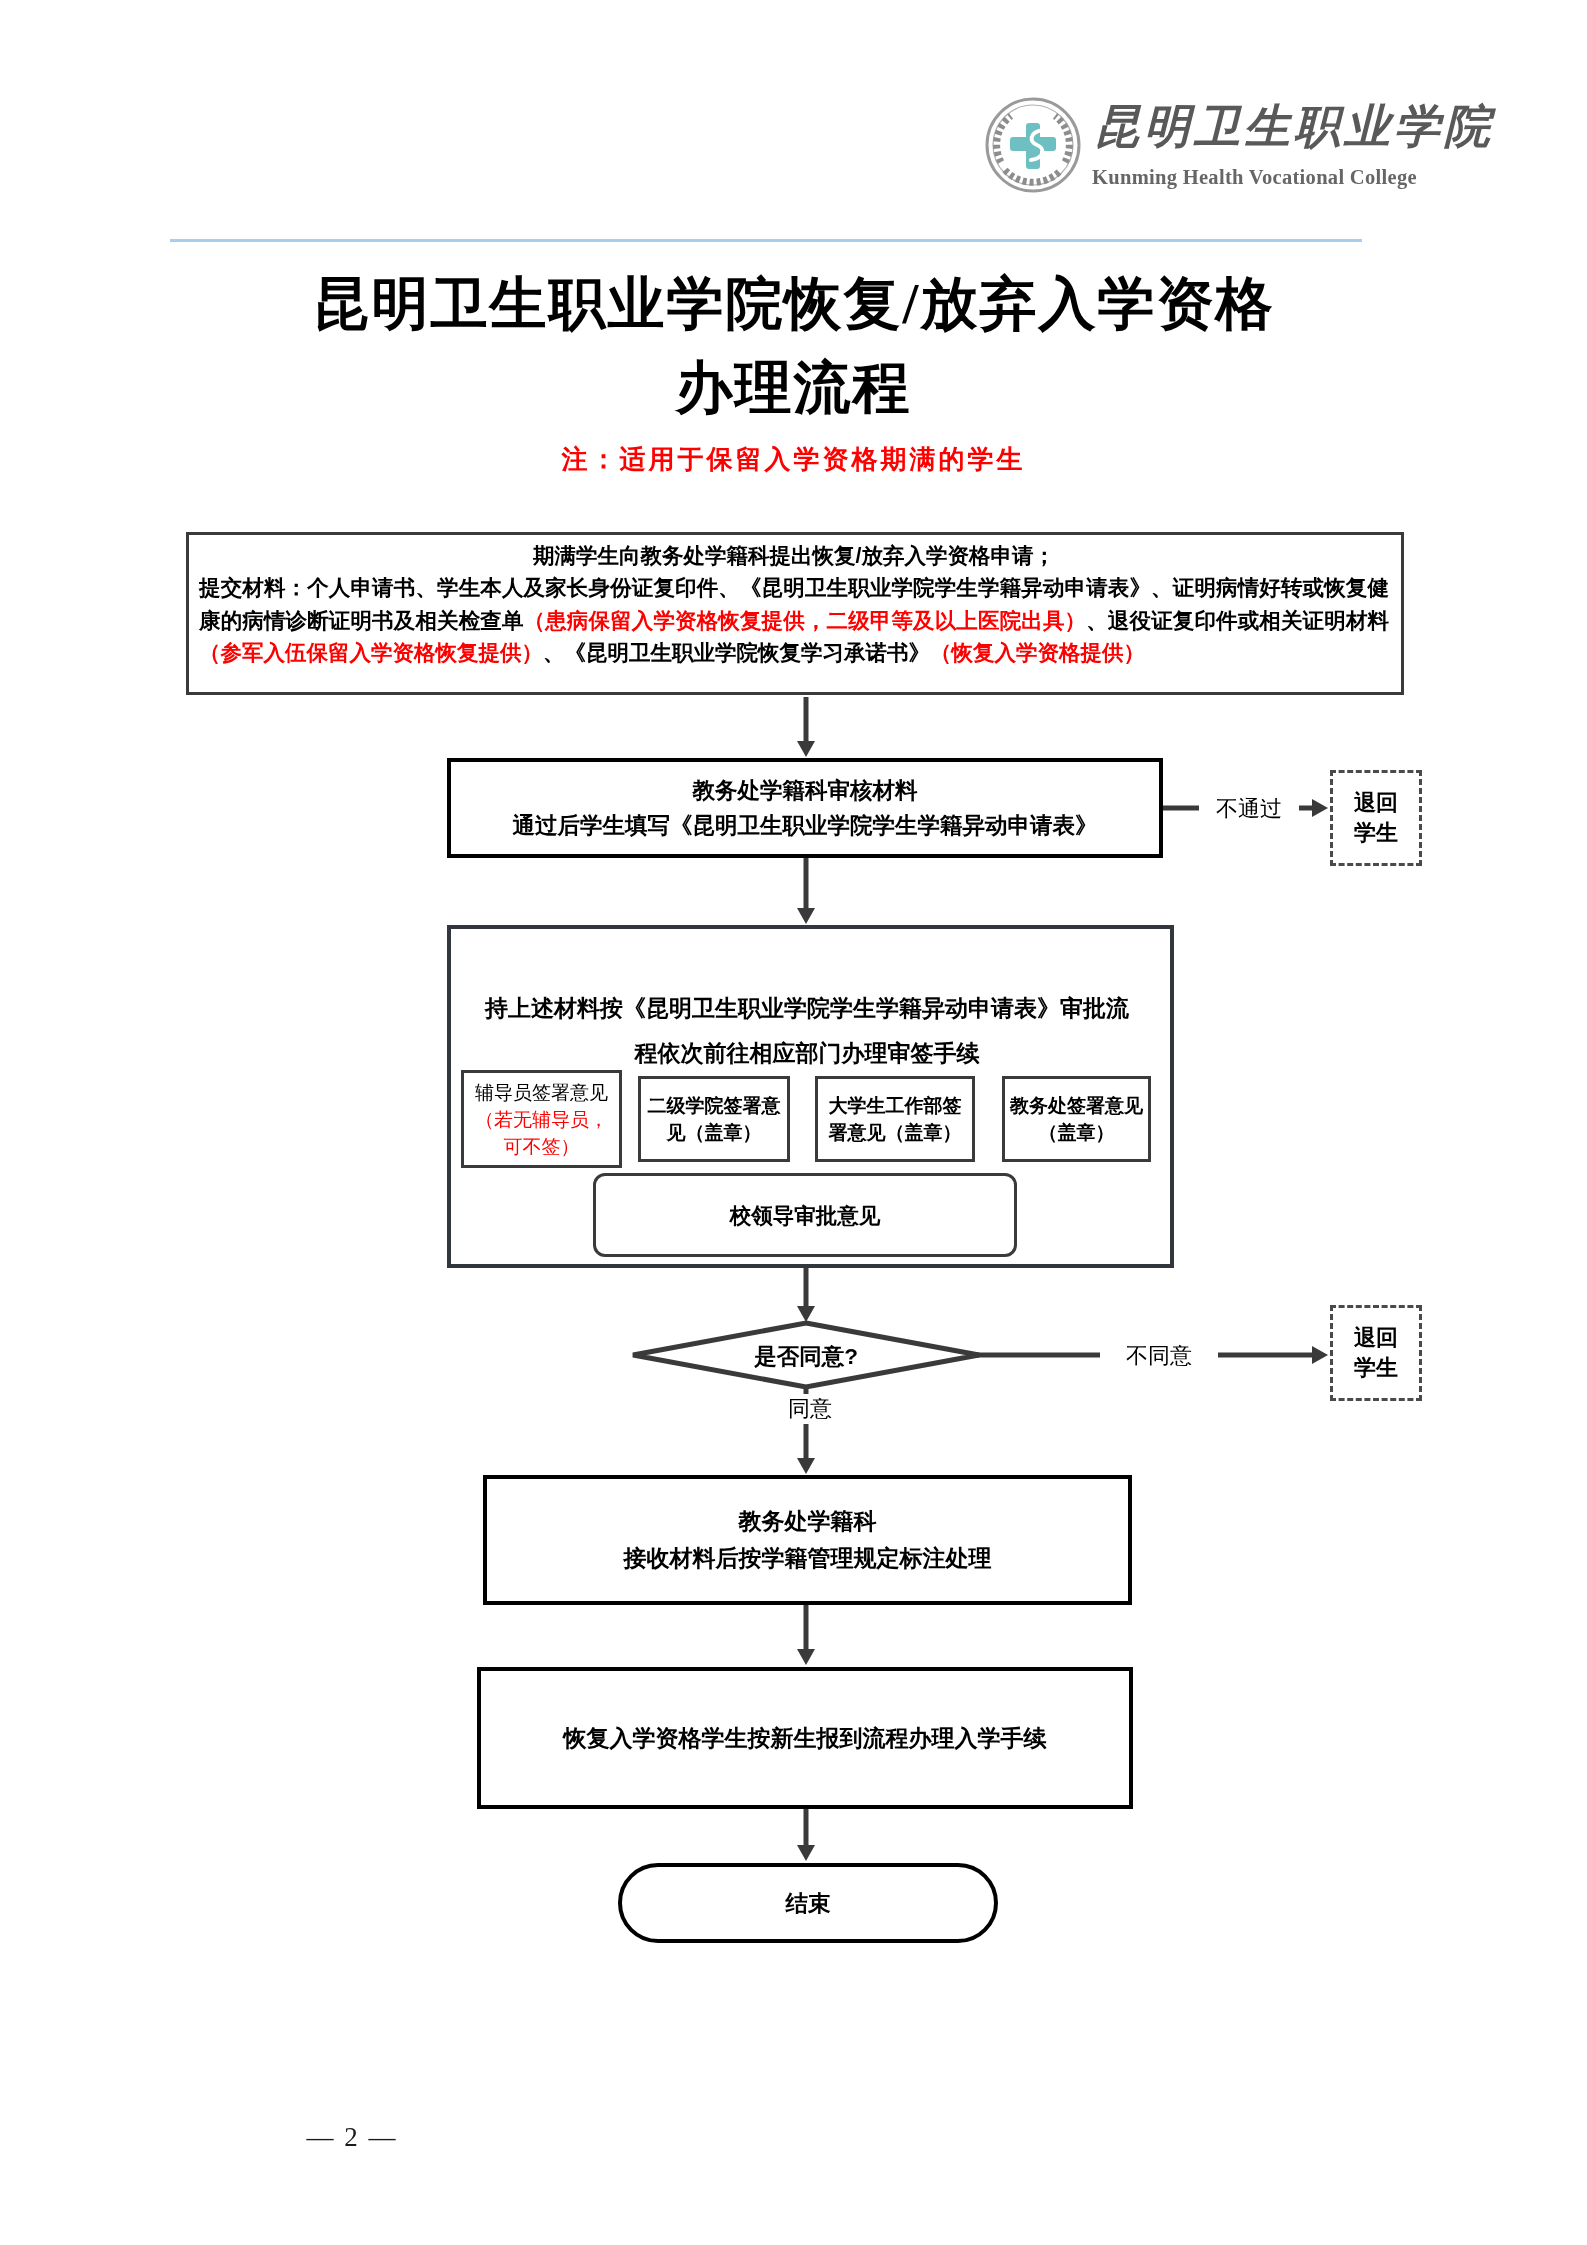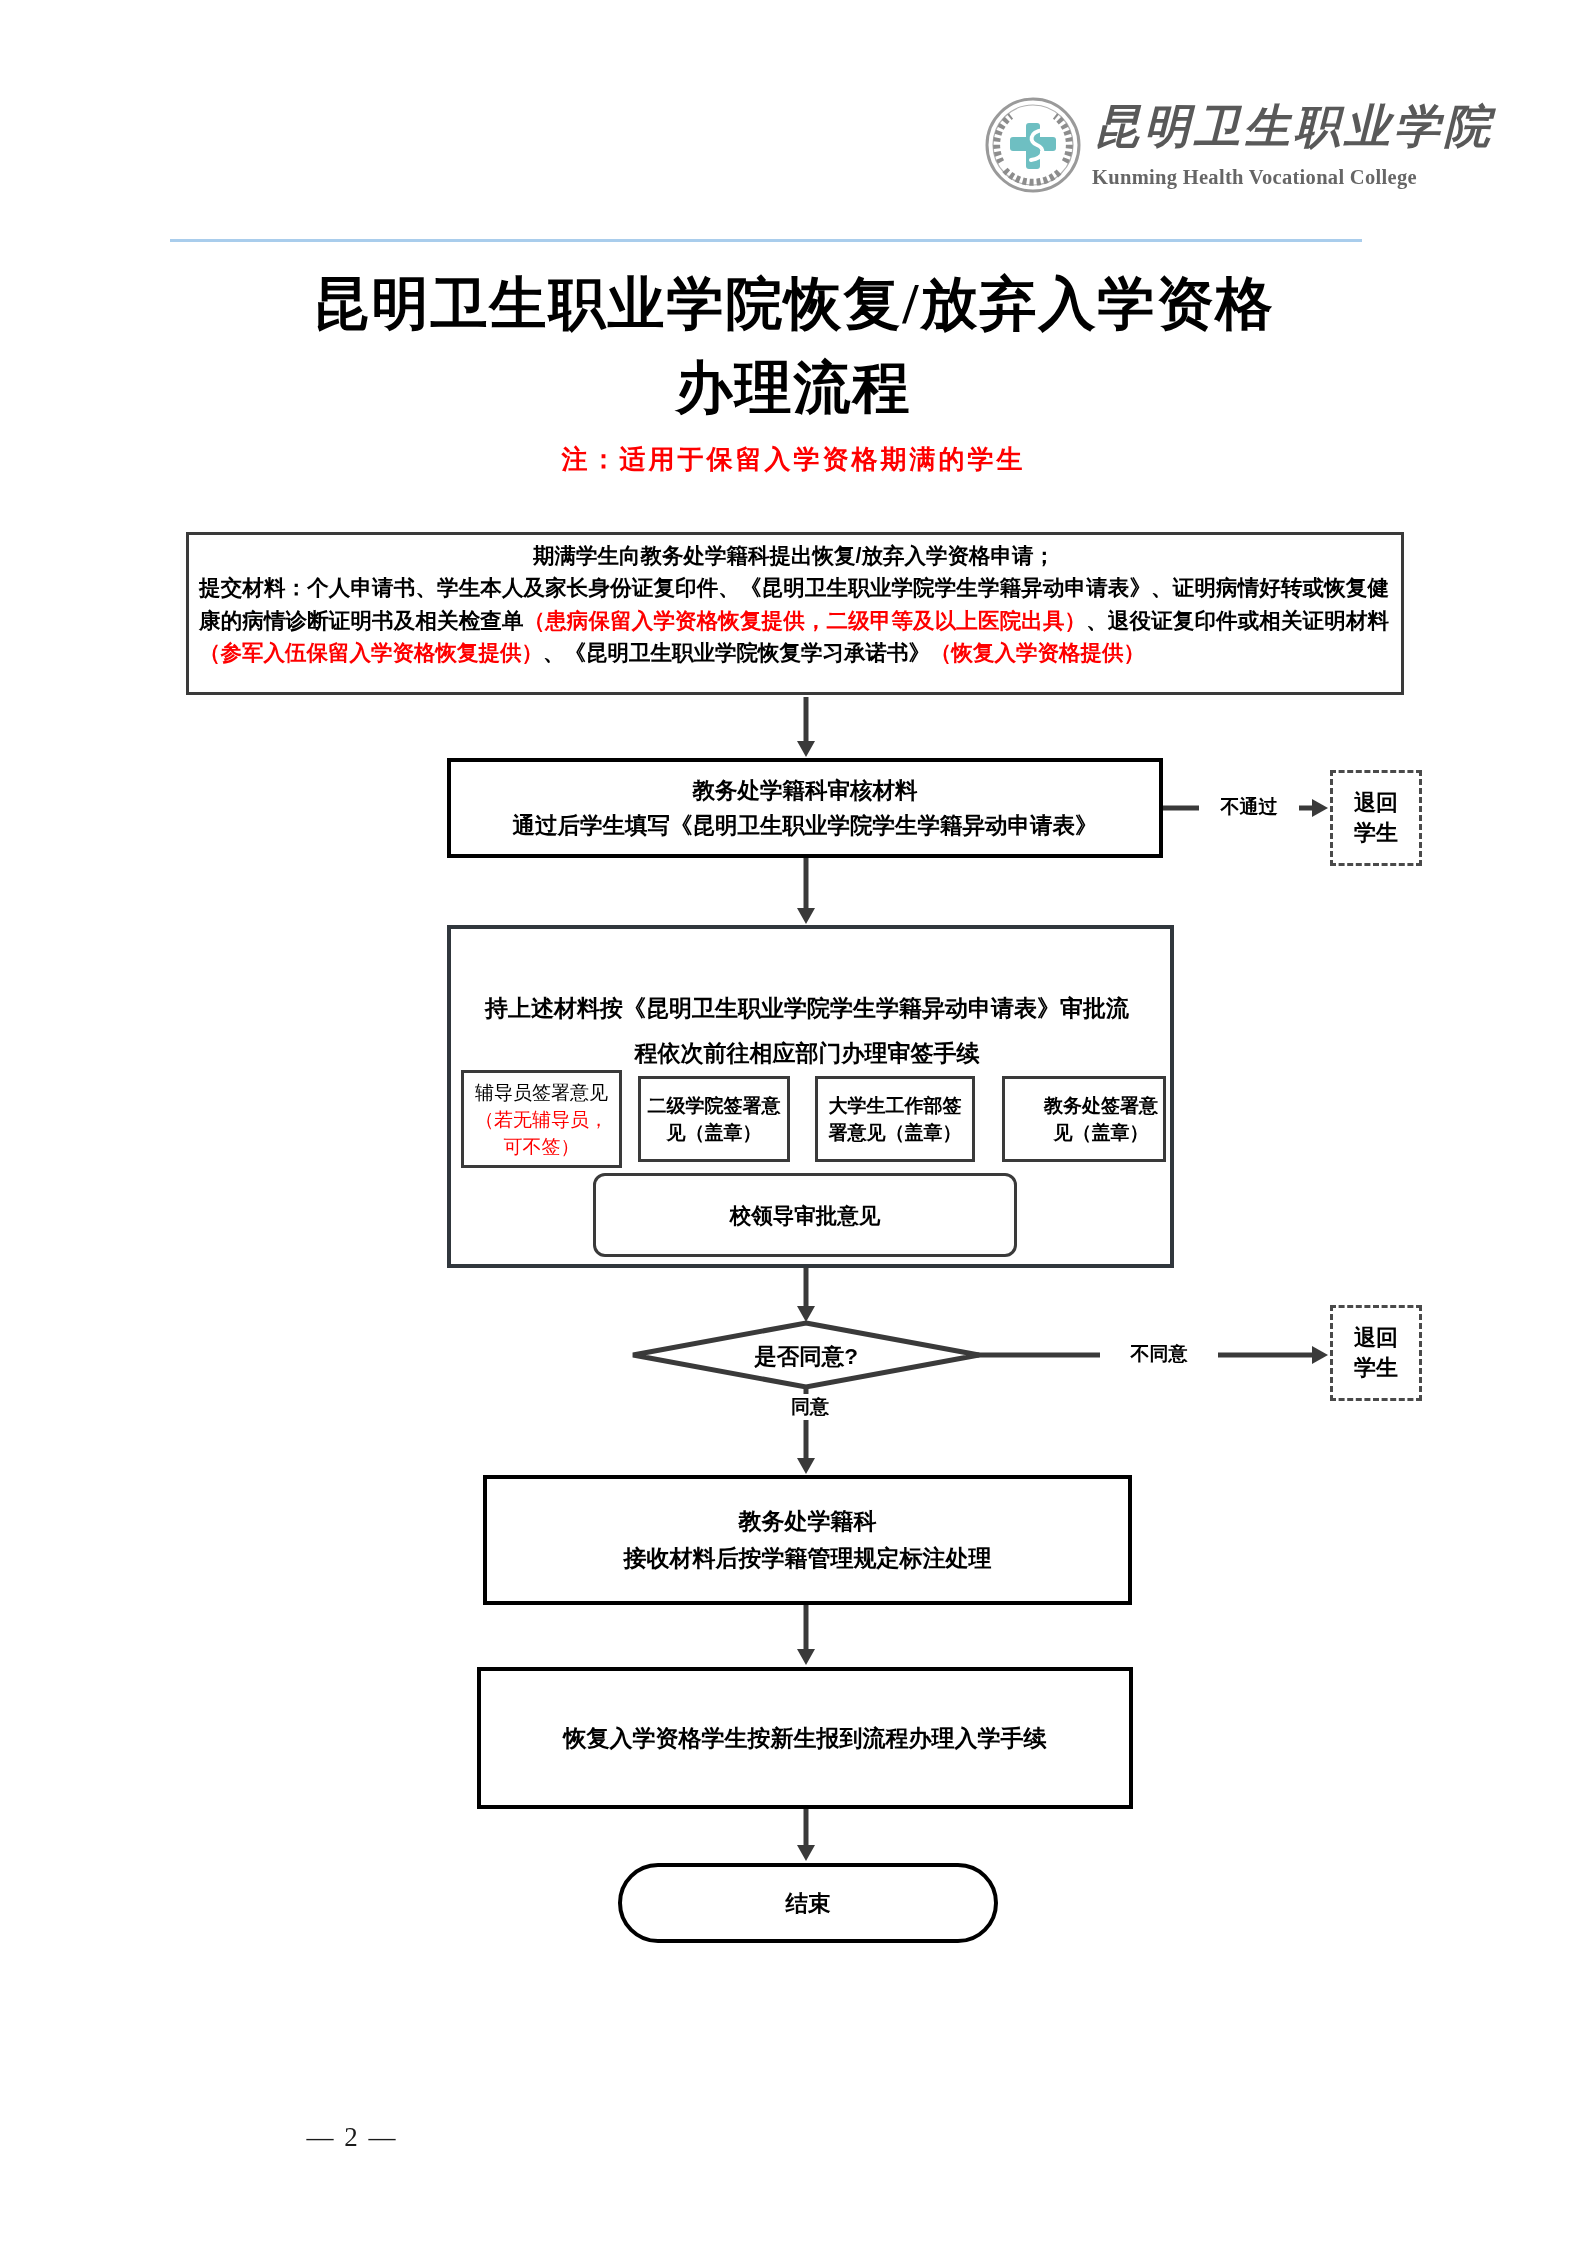--- a/index.html
+++ b/index.html
@@ -49,25 +49,25 @@
   .reject{left:1330px;width:92px;height:96px;border:3px dashed #4a4a4a;font-size:22px;line-height:30px;}
   .reject.r1{top:770px;}
   .reject.r2{top:1305px;}
 
   .box3{left:447px;top:925px;width:727px;height:343px;border:4px solid #31373d;}
   .box3-header{left:475px;top:986px;width:664px;text-align:center;font-size:23px;line-height:45px;font-weight:700;background:transparent;}
   .sub{border:3px solid #3a3a3a;font-size:19px;line-height:27px;padding:2px;}
   .subA{left:461px;top:1070px;width:161px;height:98px;}
   .subB{left:638px;top:1076px;width:152px;height:86px;}
   .subC{left:815px;top:1076px;width:160px;height:86px;}
-  .subD{left:1002px;top:1076px;width:164px;height:86px;padding-left:36px;}
+  .subD{left:1002px;top:1076px;width:149px;height:86px;}
   .leader{left:593px;top:1173px;width:424px;height:84px;border:3px solid #3a3a3a;border-radius:12px;font-size:21.5px;}
 
   .decision-label{left:706px;top:1341px;width:200px;text-align:center;font-size:22.5px;font-weight:700;background:transparent;}
-  .edge-label{position:absolute;text-align:center;font-size:19px;font-weight:700;background:#fff;color:#000;padding:0 4px;}
+  .edge-label{position:absolute;text-align:center;font-size:22px;font-weight:400;background:#fff;color:#000;padding:0 4px;}
   .lbl-nopass{left:1199px;top:794px;width:92px;}
   .lbl-disagree{left:1100px;top:1341px;width:110px;}
   .lbl-agree{left:766px;top:1394px;width:80px;}
 
   .box4{left:483px;top:1475px;width:649px;height:130px;font-size:23px;line-height:37px;}
   .box5{left:477px;top:1667px;width:656px;height:142px;font-size:23px;}
   .pill{left:618px;top:1863px;width:380px;height:80px;border-radius:40px;font-size:22.5px;}
 
   .flow-svg{position:absolute;left:0;top:0;width:1587px;height:2245px;pointer-events:none;}
 

